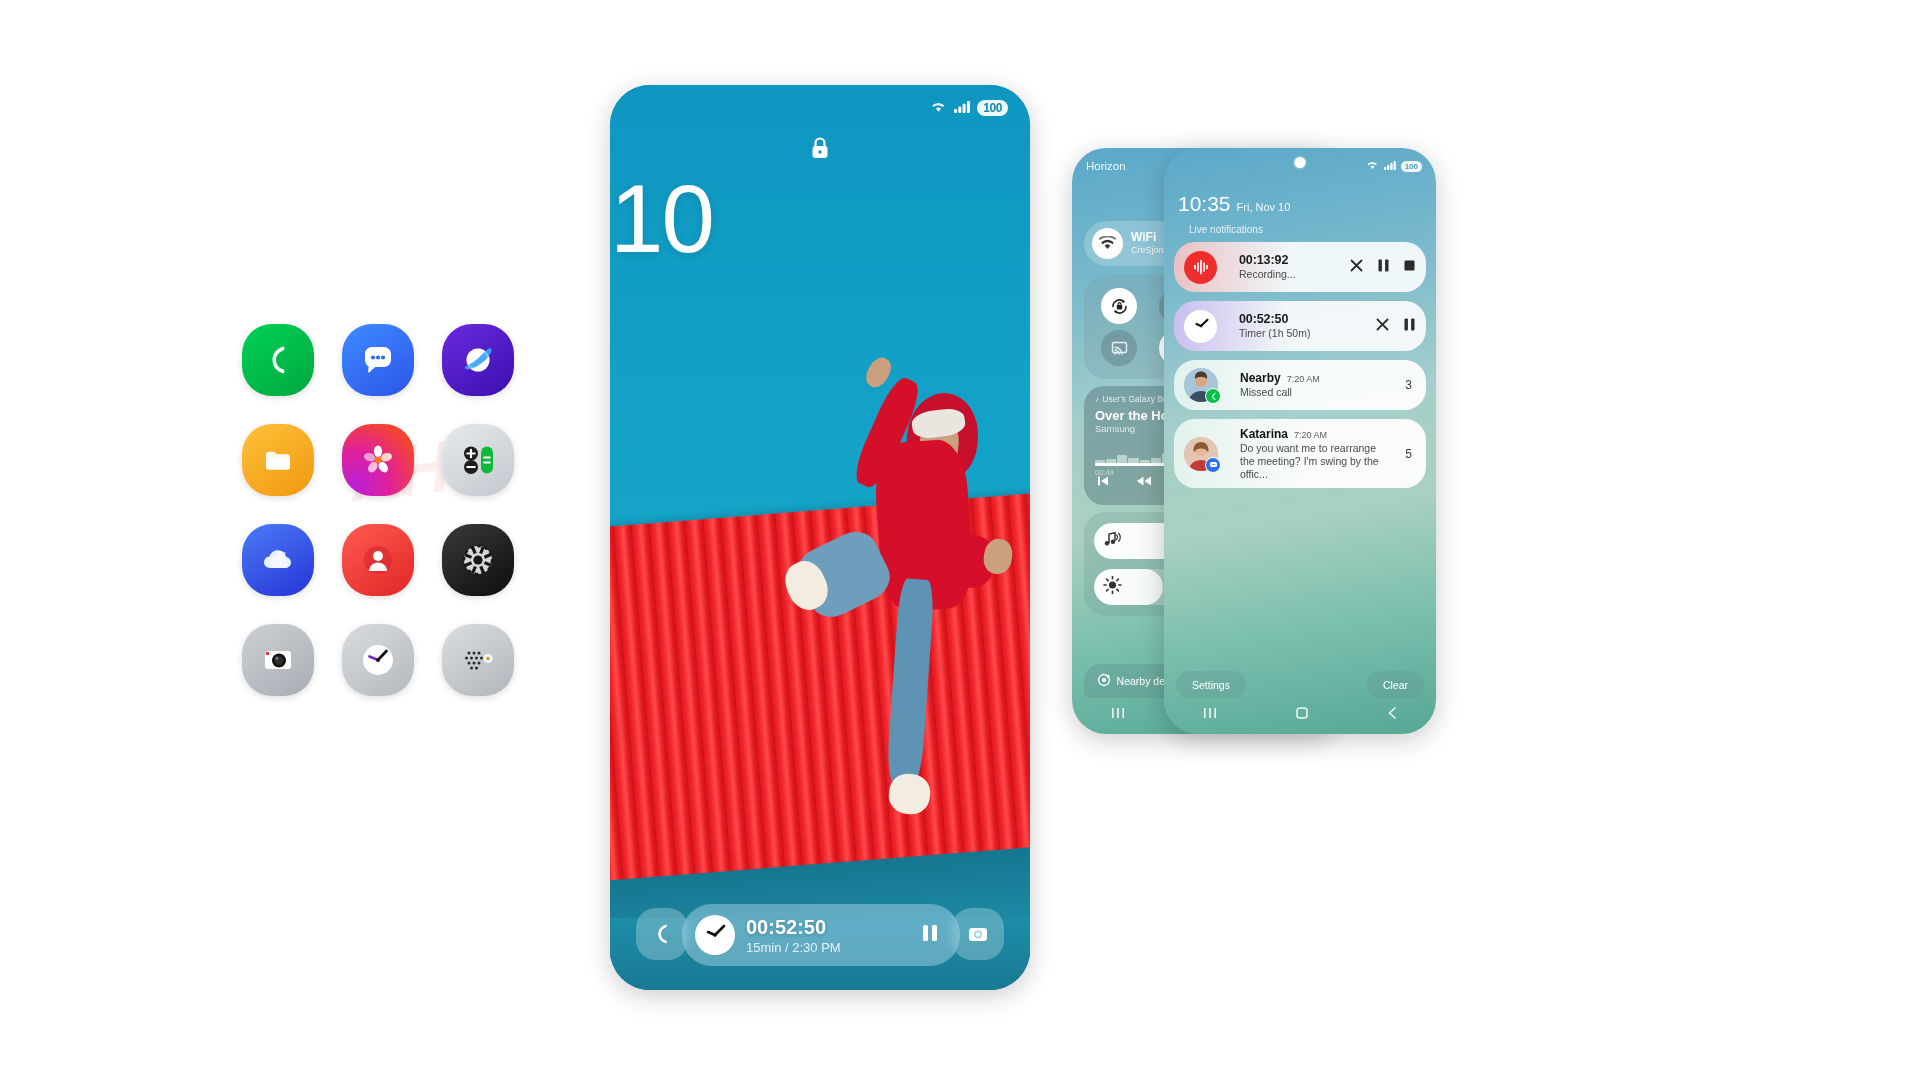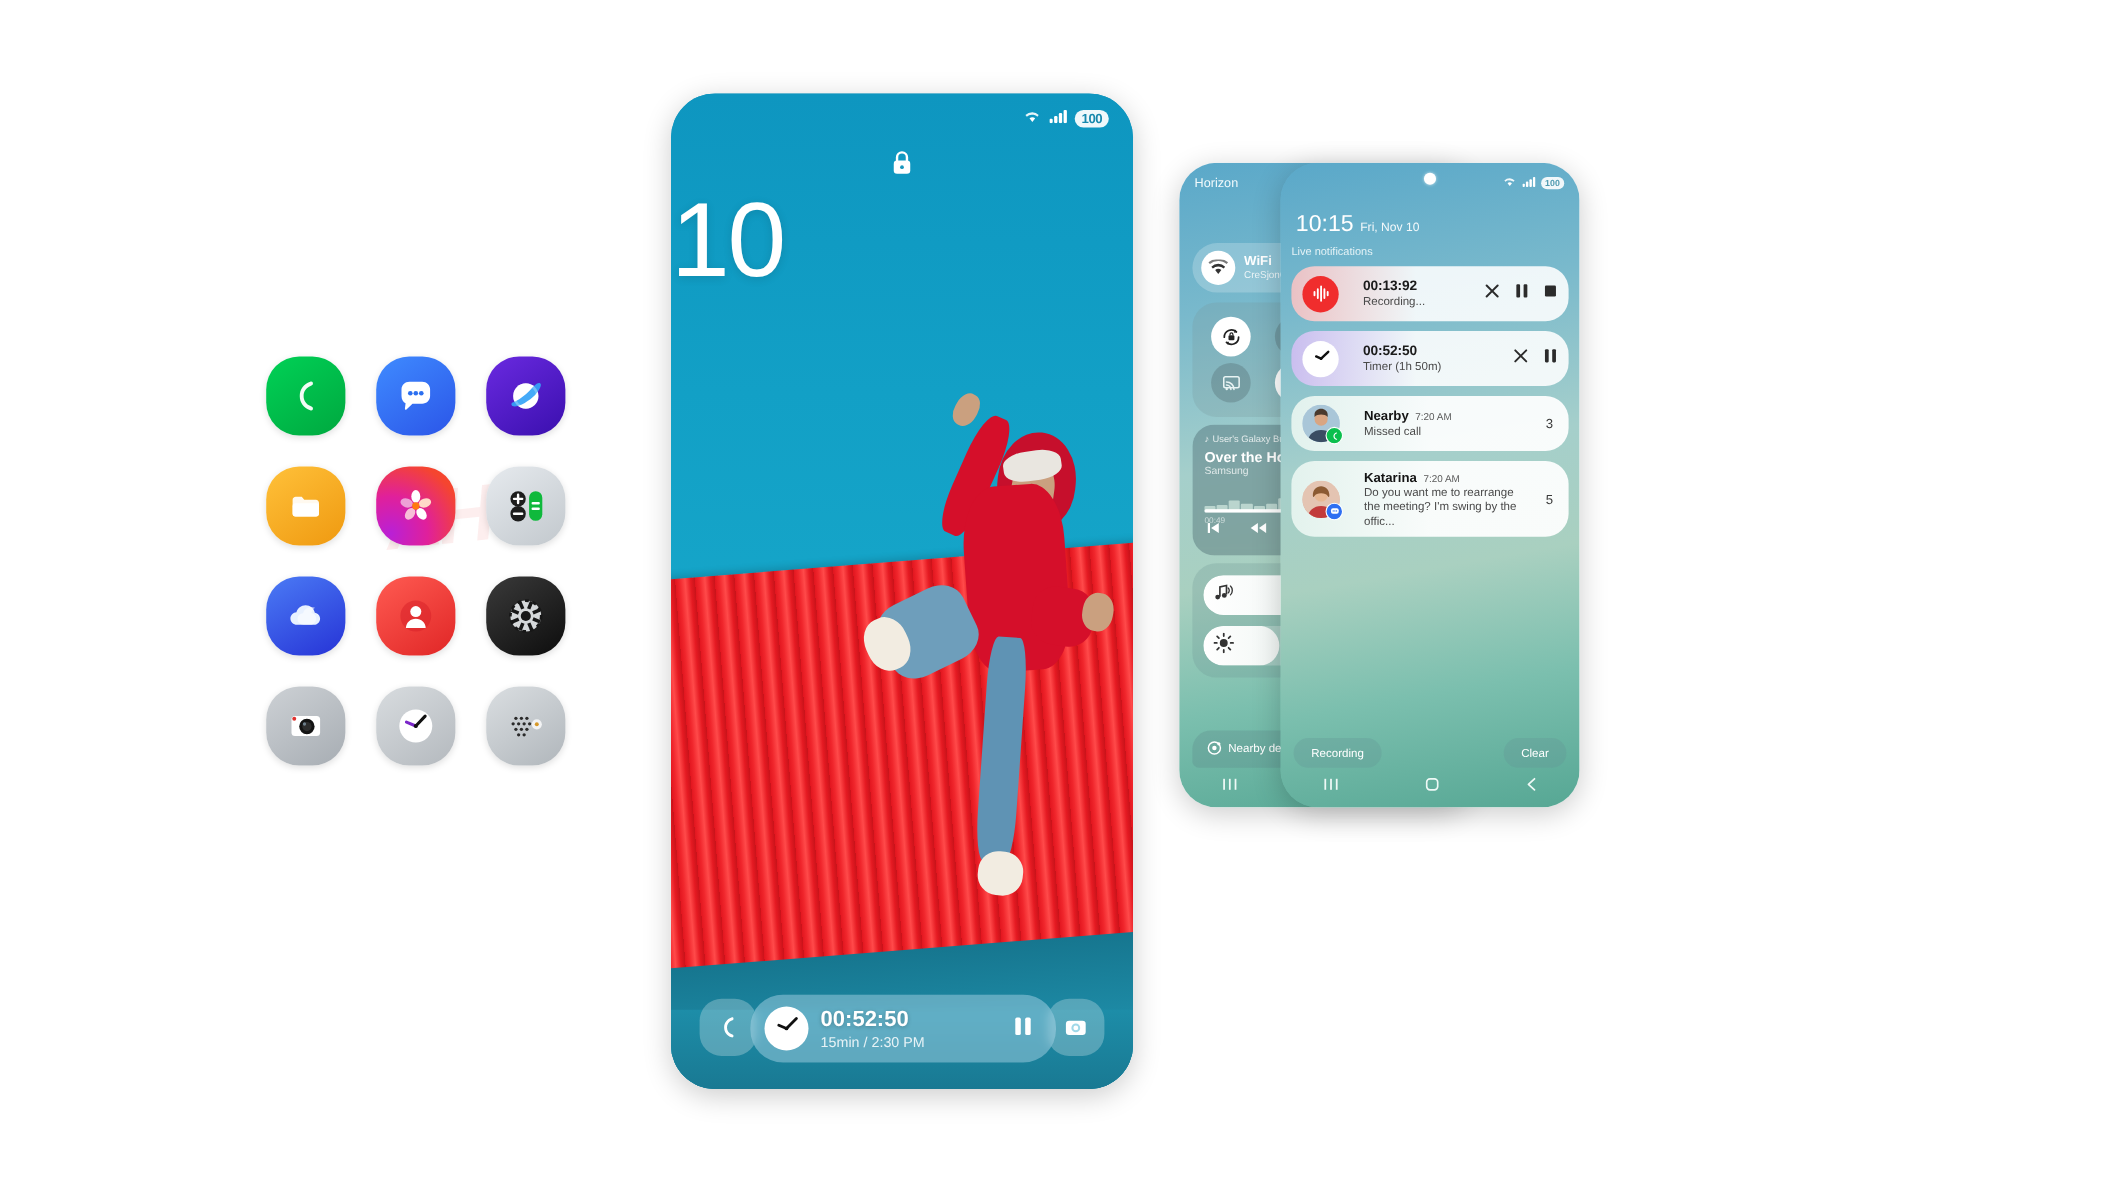--- a/index.html
+++ b/index.html
@@ -169,21 +169,21 @@
     background:rgba(95,140,140,.33); display:flex; align-items:center;
     justify-content:center; gap:6px; color:#fff; font-size:10.5px; }
   .navbar { position:absolute; bottom:6px; left:0; width:100%; height:26px;
     display:flex; align-items:center; justify-content:space-around; color:#eef9f6; }
 
   
   .nf-clock { position:absolute; top:44px; left:14px; color:#fff;
     display:flex; align-items:baseline; gap:6px; }
   .nf-clock b { font-size:21px; font-weight:500; }
   .nf-clock span { font-size:11px; opacity:.92; }
-  .nf-live { position:absolute; top:76px; left:10px; color:#f4fbfc;
+  .nf-live { position:absolute; top:76px; left:25px; color:#f4fbfc;
     font-size:10px; opacity:.88; }
   .nlist { position:absolute; top:94px; left:10px; right:10px;
     display:flex; flex-direction:column; gap:9px; }
   .ncard { border-radius:21px; padding:8px 10px; display:flex; align-items:center; gap:22px;
     min-height:50px; }
   .ncard.rec { background:linear-gradient(90deg,rgba(255,195,195,.85),rgba(255,255,255,.88) 45%); }
   .ncard.tmr { background:linear-gradient(90deg,rgba(214,190,245,.85),rgba(255,255,255,.88) 45%); }
   .ncard.msg { background:linear-gradient(90deg,rgba(232,245,240,.92),rgba(255,255,255,.93) 50%); }
   .nav-ic { width:33px; height:33px; border-radius:50%; flex:0 0 33px;
     display:flex; align-items:center; justify-content:center; position:relative; }
@@ -772,21 +772,21 @@
               <rect x="0" y="7" width="2.2" height="3" rx=".8" fill="#fff"></rect>
               <rect x="3.2" y="5" width="2.2" height="5" rx=".8" fill="#fff"></rect>
               <rect x="6.4" y="3" width="2.2" height="7" rx=".8" fill="#fff"></rect>
               <rect x="9.6" y="1" width="2.2" height="9" rx=".8" fill="#fff"></rect>
             </svg></span>
         <span class="mini-batt">100</span>
       </span>
     </div>
 
     <div class="nf-clock">
-      <b>10:15</b>
+      <b>10:35</b>
       <span>Fri, Nov 10</span>
     </div>
     <div class="nf-live">Live notifications</div>
 
     <div class="nlist">
 
       <div class="ncard rec">
         <div class="nav-ic" style="background:#f02d2d">
           <svg width="20" height="18" viewBox="0 0 20 18">
               <g stroke="#fff" stroke-width="1.7" stroke-linecap="round">
@@ -886,21 +886,21 @@
             <b>Katarina</b>
             <span>7:20 AM</span>
           </div>
           <div class="ns">Do you want me to rearrange the meeting? I'm swing by the offic...</div>
         </div>
         <div class="ncount">5</div>
       </div>
     </div>
 
     <div class="nf-foot">
-      <div class="pill">Recording</div>
+      <div class="pill">Settings</div>
       <div class="pill">Clear</div>
     </div>
 
     <div class="navbar">
       <span><svg width="16" height="14" viewBox="0 0 16 14">
             <g fill="#eef9f6">
               <rect x="2" y="2" width="1.6" height="10"></rect>
               <rect x="7.2" y="2" width="1.6" height="10"></rect>
               <rect x="12.4" y="2" width="1.6" height="10"></rect>
             </g>

